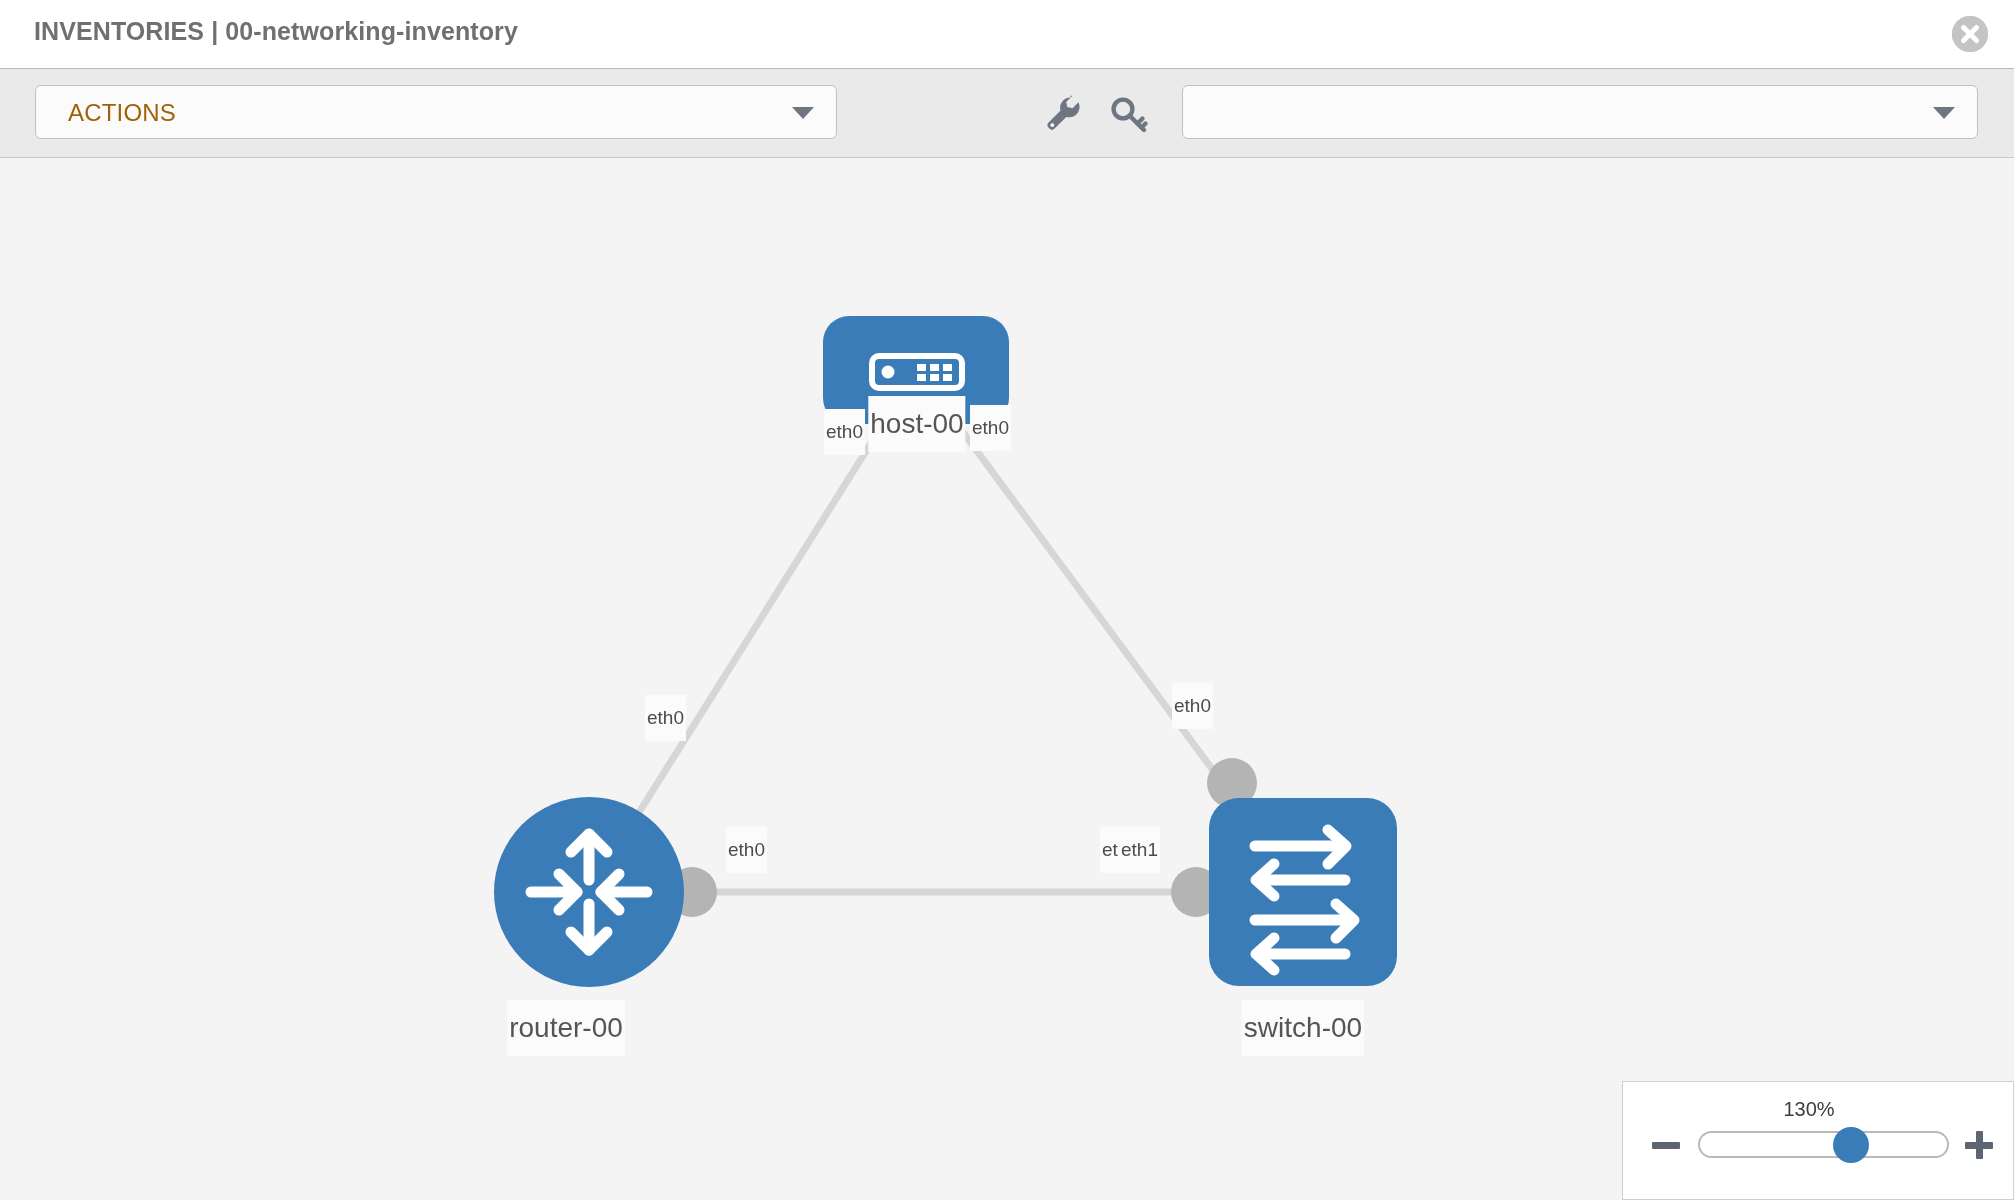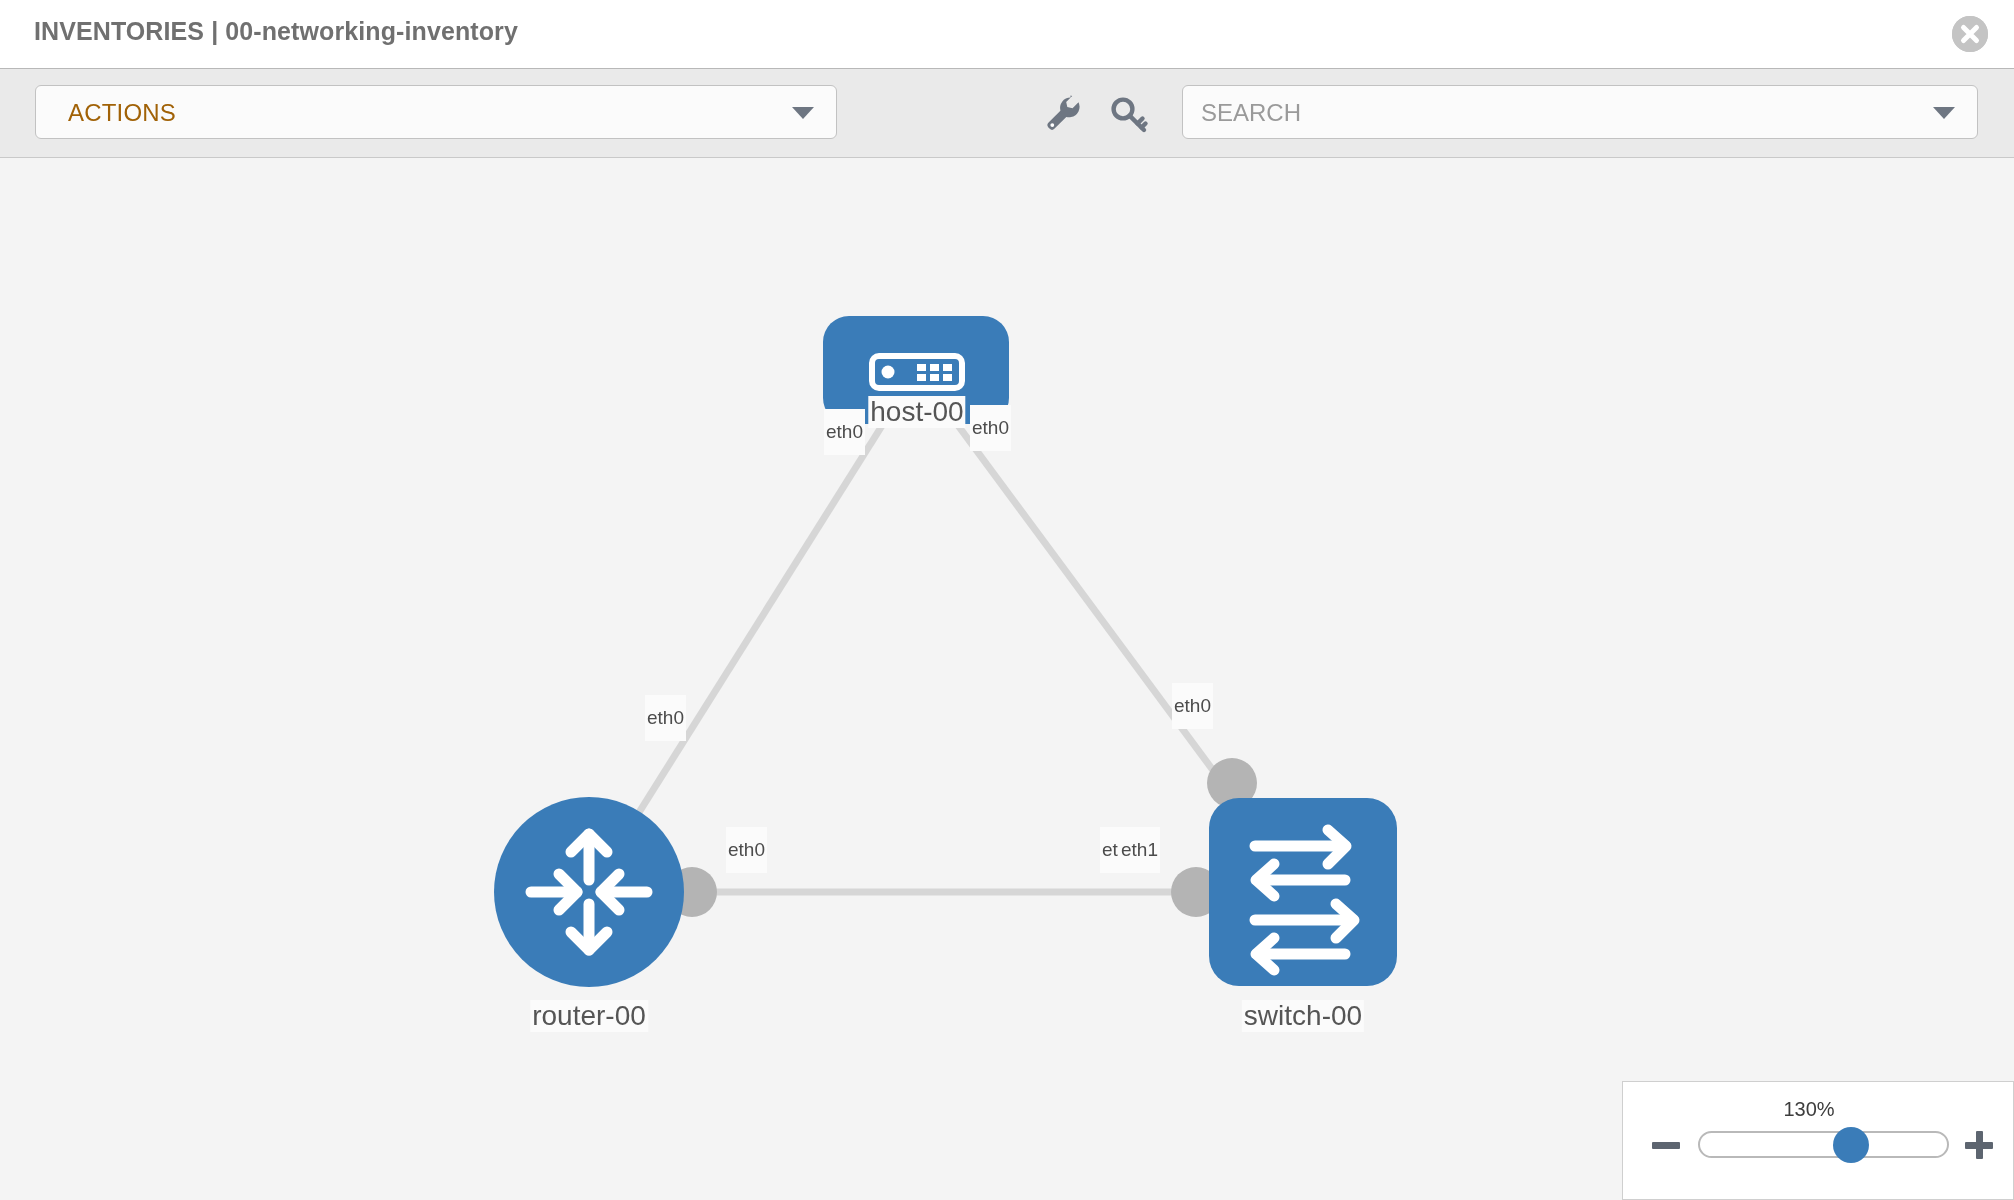--- a/index.html
+++ b/index.html
@@ -146,21 +146,21 @@
   }
 
   
   .node-label {
     position: absolute;
     font-size: 28px;
     color: #555555;
     background: #fbfbfb;
     white-space: nowrap;
     transform: translateX(-50%);
-    padding: 0 2px;
+    padding: 12px 2px;
   }
   
   .if-label {
     position: absolute;
     font-size: 19px;
     color: #4c4c4c;
     background: #fbfbfb;
     white-space: nowrap;
     padding: 12px 2px;
   }
@@ -276,21 +276,20 @@
     <div class="tool-icon" id="key-btn">
       <svg width="44" height="44" viewBox="0 0 44 44" aria-hidden="true">
         <circle cx="15" cy="18" r="9.4" fill="none" stroke="#6e7682" stroke-width="4.4"></circle>
         <path d="M21.6 24.6 L36 39" stroke="#6e7682" stroke-width="4.4" stroke-linecap="round"></path>
         <path d="M29.5 32.5 L34.5 27.5" stroke="#6e7682" stroke-width="4.4" stroke-linecap="round"></path>
         <path d="M33.5 36.5 L37.5 32.5" stroke="#6e7682" stroke-width="4.4" stroke-linecap="round"></path>
       </svg>
     </div>
 
     <div class="search-box">
-      <input type="text" placeholder="SEARCH" style="">
       <span class="caret"></span>
     </div>
   </div>
 
   <div class="canvas">
 
     <svg class="canvas-svg" width="2014" height="1042">
 
       <g>
         <line x1="917" y1="212" x2="589" y2="734" stroke="#d6d6d6" stroke-width="7"></line>
@@ -344,21 +343,21 @@
           <path d="M1255 762 L1353 762"></path>
           <path d="M1336 746 L1354 762 L1336 780"></path>
           <path d="M1345 796 L1257 796"></path>
           <path d="M1274 780 L1256 796 L1274 812"></path>
         </g>
       </g>
     </svg>
 
     <div class="node-label" style="left:917px; top:238px;">host-00</div>
 
-    <div class="node-label" style="left:589px; top:842px;">router-00</div>
+    <div class="node-label" style="left:566px; top:842px;">router-00</div>
 
     <div class="node-label" style="left:1303px; top:842px;">switch-00</div>
 
     <div class="if-label" style="left:824px; top:251px;">eth0</div>
 
     <div class="if-label" style="left:970px; top:247px;">eth0</div>
 
     <div class="if-label" style="left:645px; top:537px;">eth0</div>
 
     <div class="if-label" style="left:1172px; top:525px;">eth0</div>

